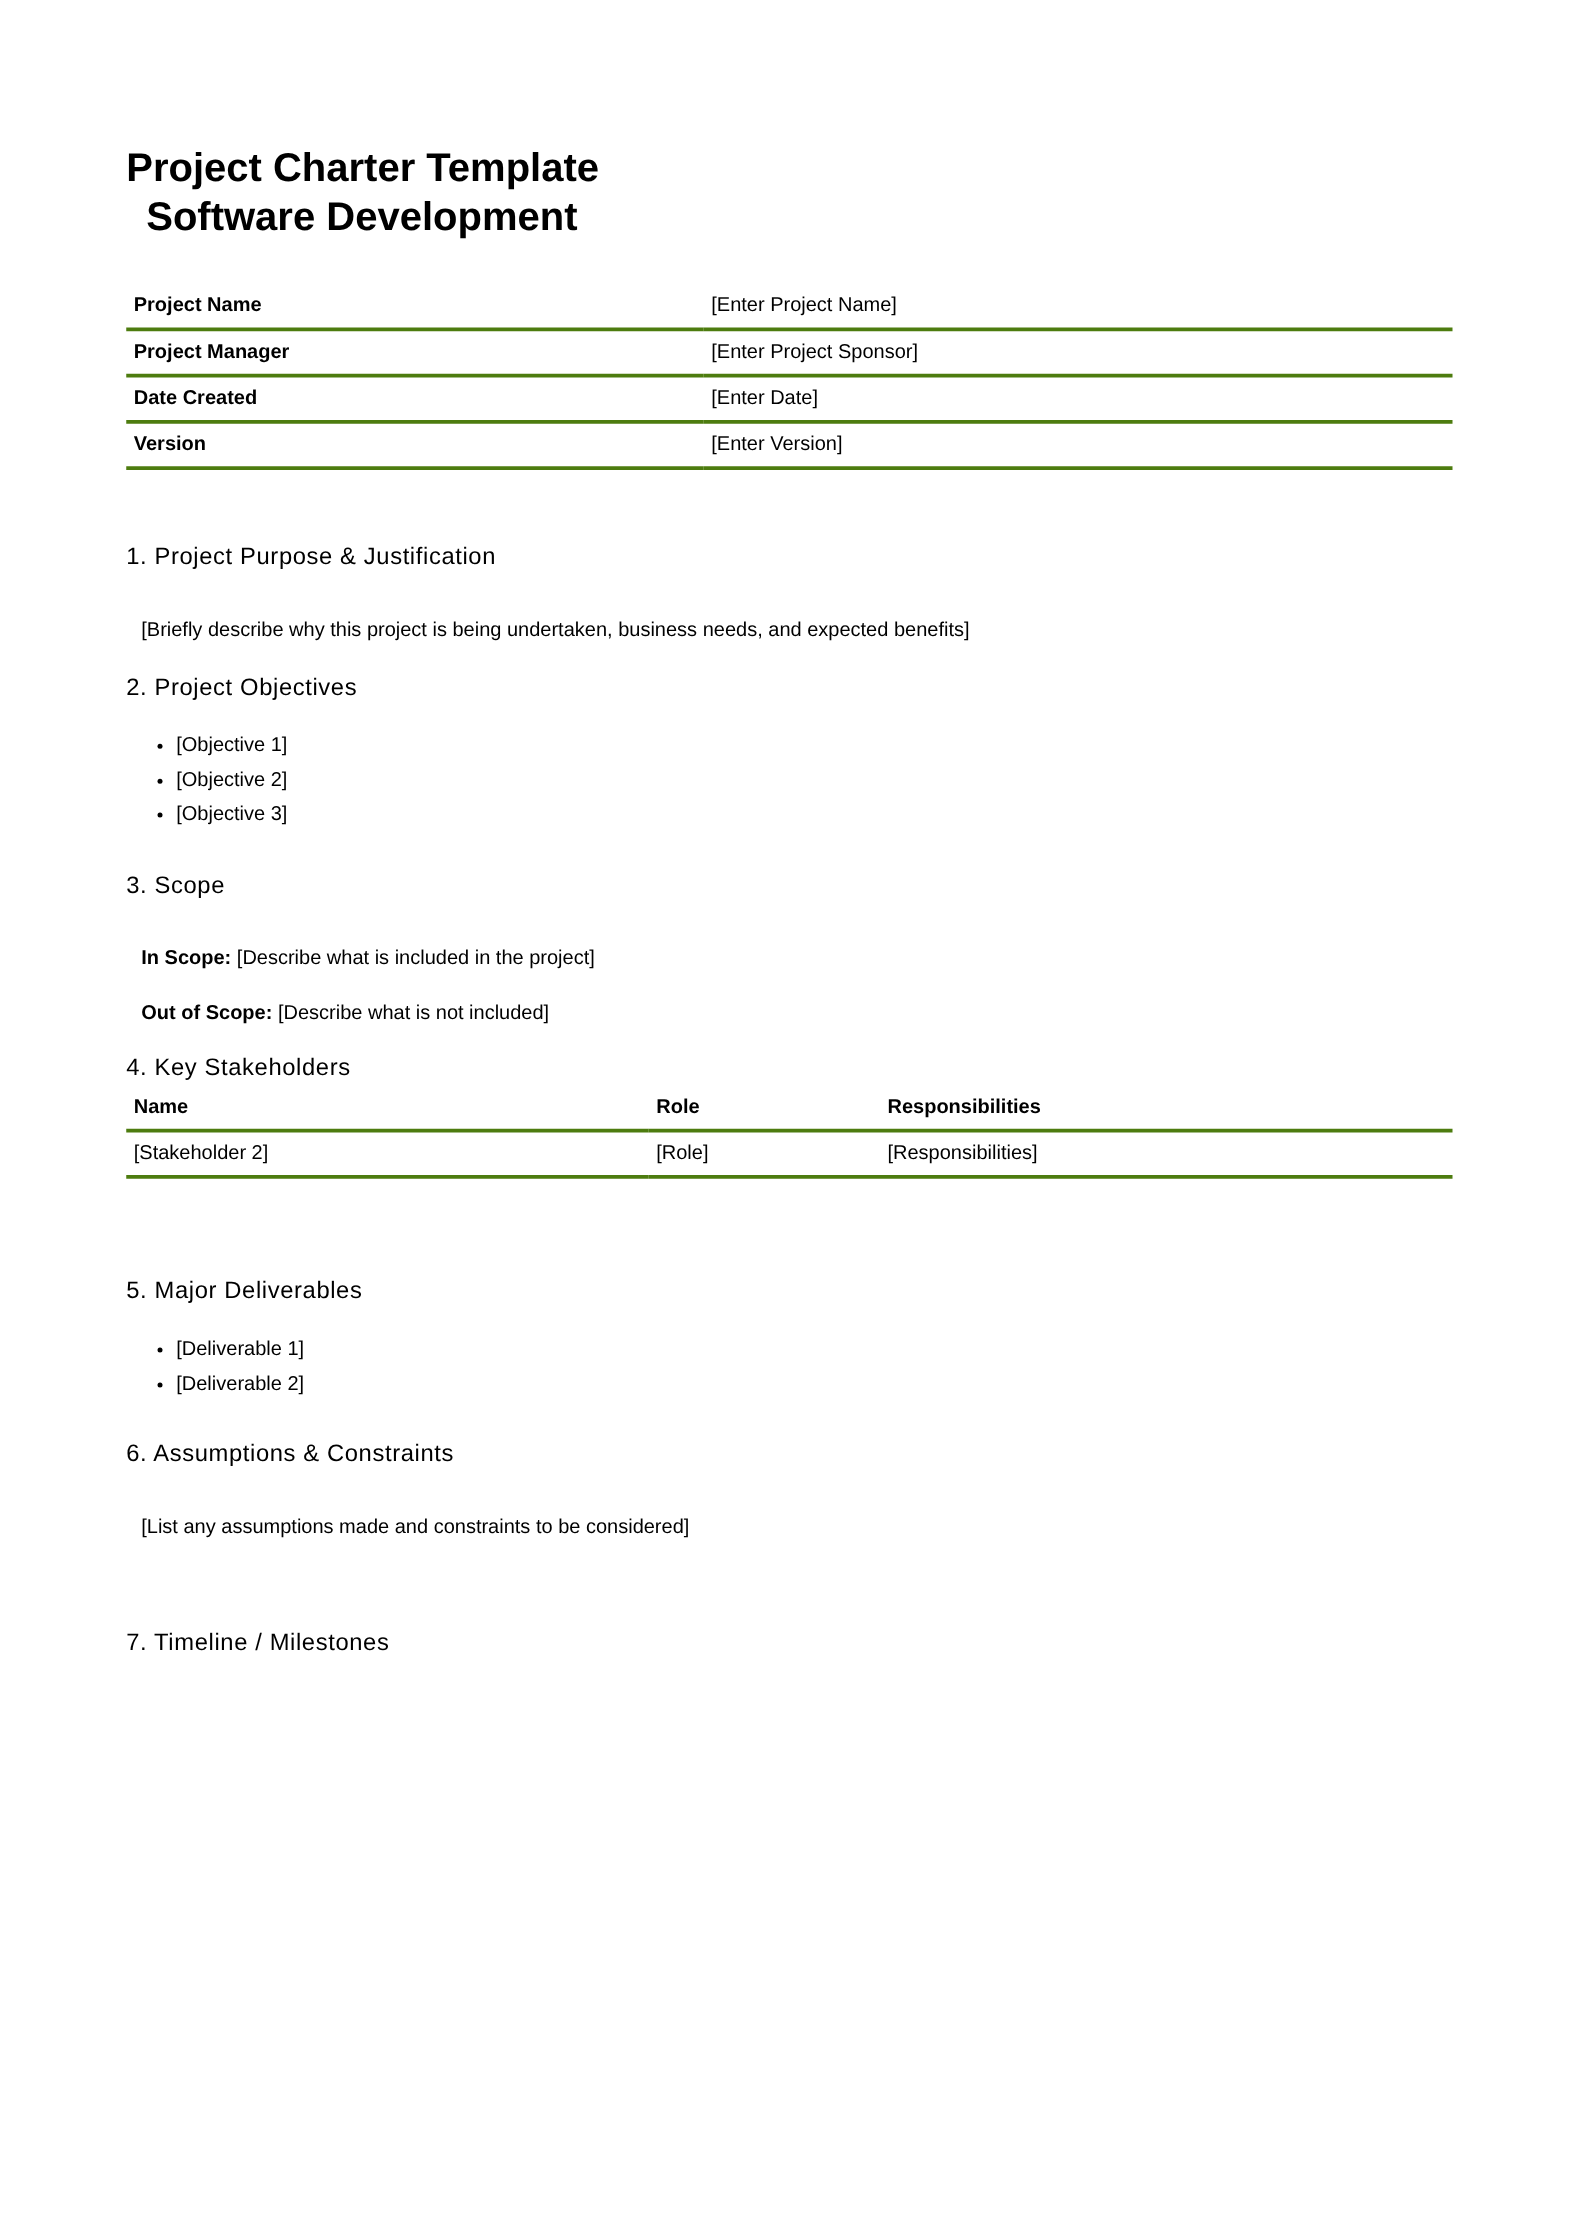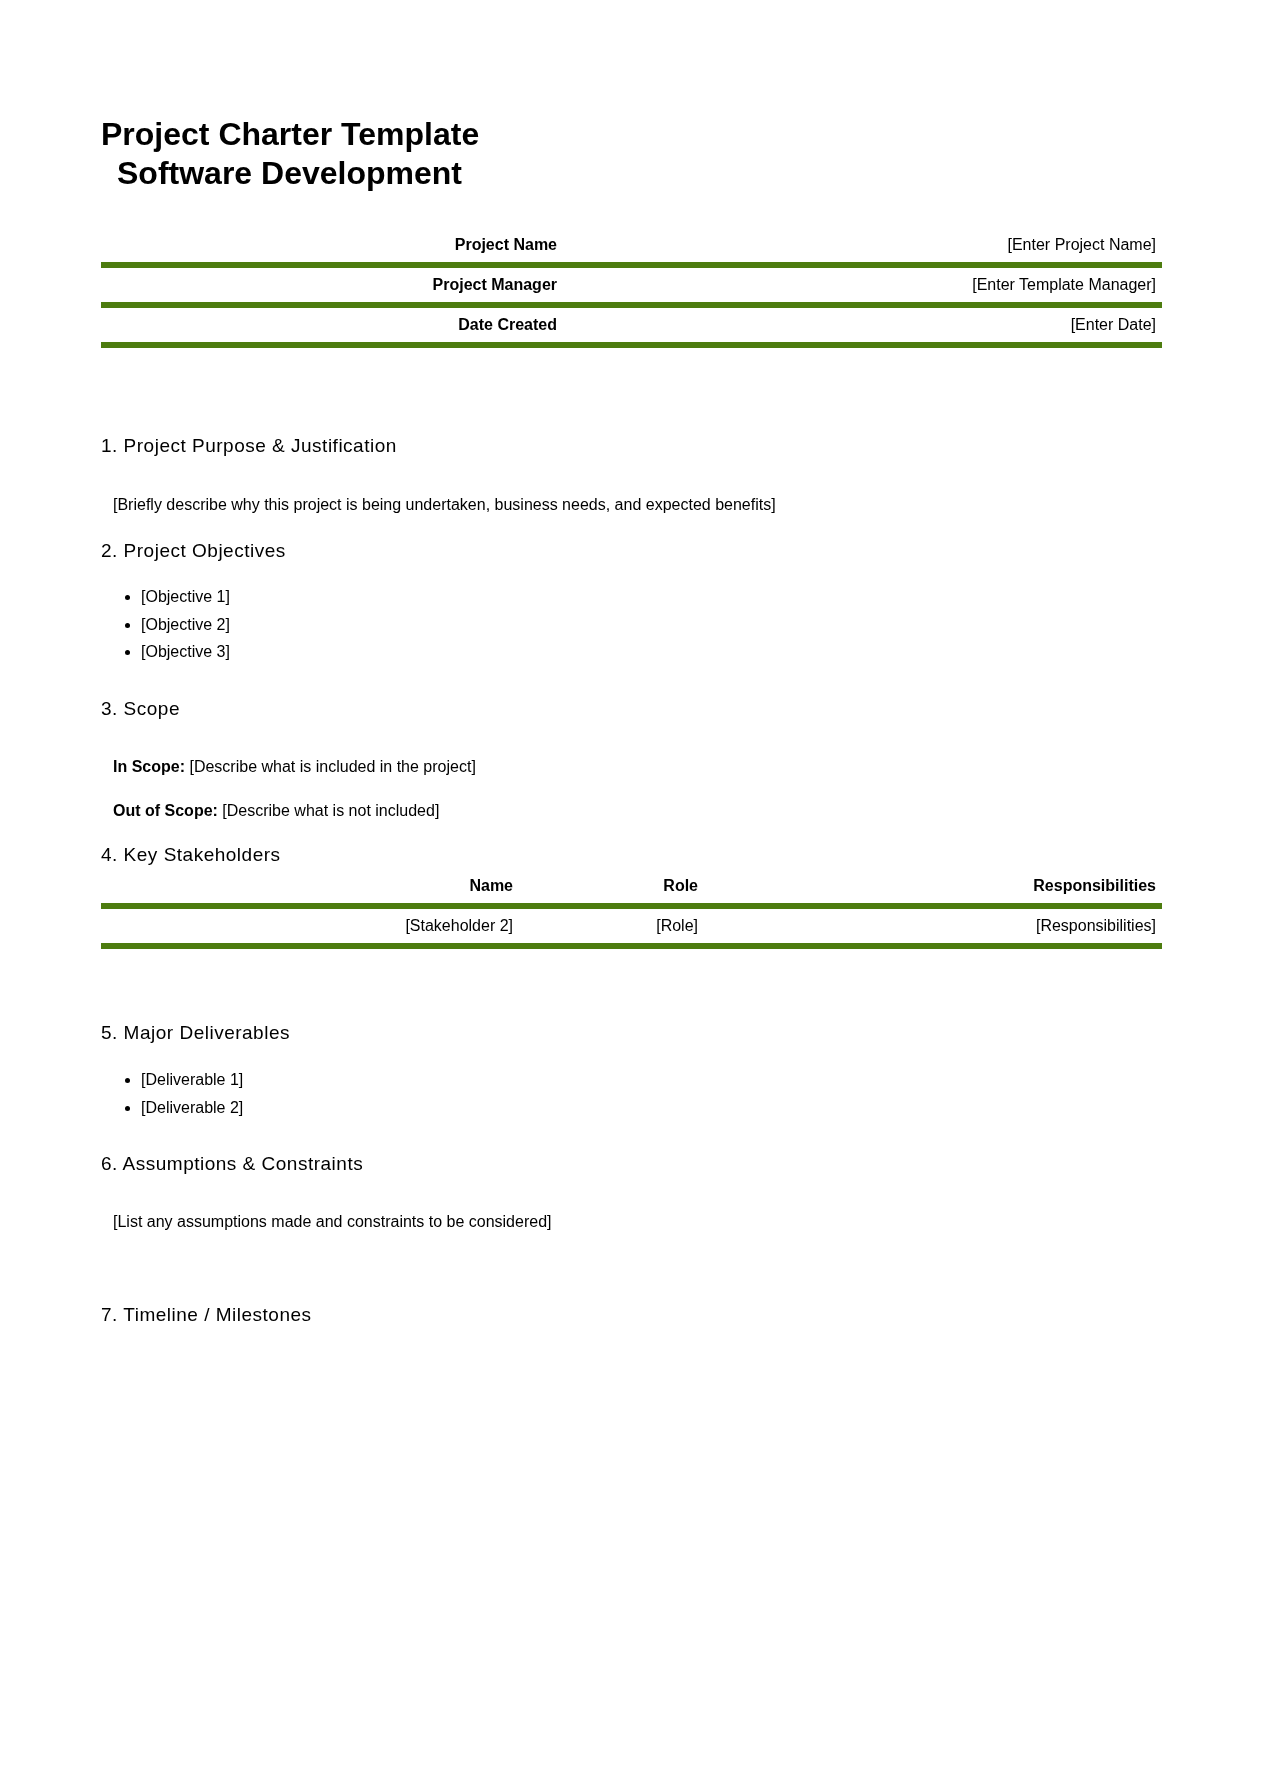--- a/index.html
+++ b/index.html
@@ -9,21 +9,21 @@
     }
     .page { position: absolute; left: 101px; top: 0; width: 1061px; }
     .title {
       position: absolute; left: 0; margin: 0;
       font-size: 32px; font-weight: bold; line-height: 40px; white-space: nowrap;
     }
     .t1 { top: 114px; }
     .t2 { top: 153px; margin-left: 16px; }
 
     table { border-collapse: collapse; width: 1061px; position: absolute; left: 0; }
-    td, th { font-size: 16px; text-align: right; padding: 0 6px; height: 34px; border-bottom: 6px solid #4d7c0f; vertical-align: middle; }
+    td, th { font-size: 16px; text-align: left; padding: 0 6px; height: 34px; border-bottom: 3px solid #4d7c0f; vertical-align: middle; }
     .info td.k { font-weight: bold; width: 450px; }
     .info { top: 228px; }
     .info tr:first-child td { height: 34px; }
     .sh { top: 869px; }
     .sh th { font-weight: bold; }
     .sh .c1 { width: 406px; }
     .sh .c2 { width: 173px; }
 
     .h2 {
       position: absolute; left: 0; margin: 0; font-size: 19px; font-weight: normal;
@@ -42,25 +42,29 @@
   <h1 class="title t2">Software Development</h1>
 
   <table class="info">
     <tbody>
       <tr>
         <td class="k">Project Name</td>
         <td>[Enter Project Name]</td>
       </tr>
       <tr>
         <td class="k">Project Manager</td>
-        <td>[Enter Template Manager]</td>
+        <td>[Enter Project Sponsor]</td>
       </tr>
       <tr>
         <td class="k">Date Created</td>
         <td>[Enter Date]</td>
+      </tr>
+      <tr>
+        <td class="k">Version</td>
+        <td>[Enter Version]</td>
       </tr>
     </tbody>
   </table>
 
   <h2 class="h2" style="top:434px;">1. Project Purpose &amp; Justification</h2>
   <p class="p" style="top:483px;">[Briefly describe why this project is being undertaken, business needs, and expected benefits]</p>
 
   <h2 class="h2" style="top:539px;">2. Project Objectives</h2>
   <ul style="top:583px;">
     <li>[Objective 1]</li>

